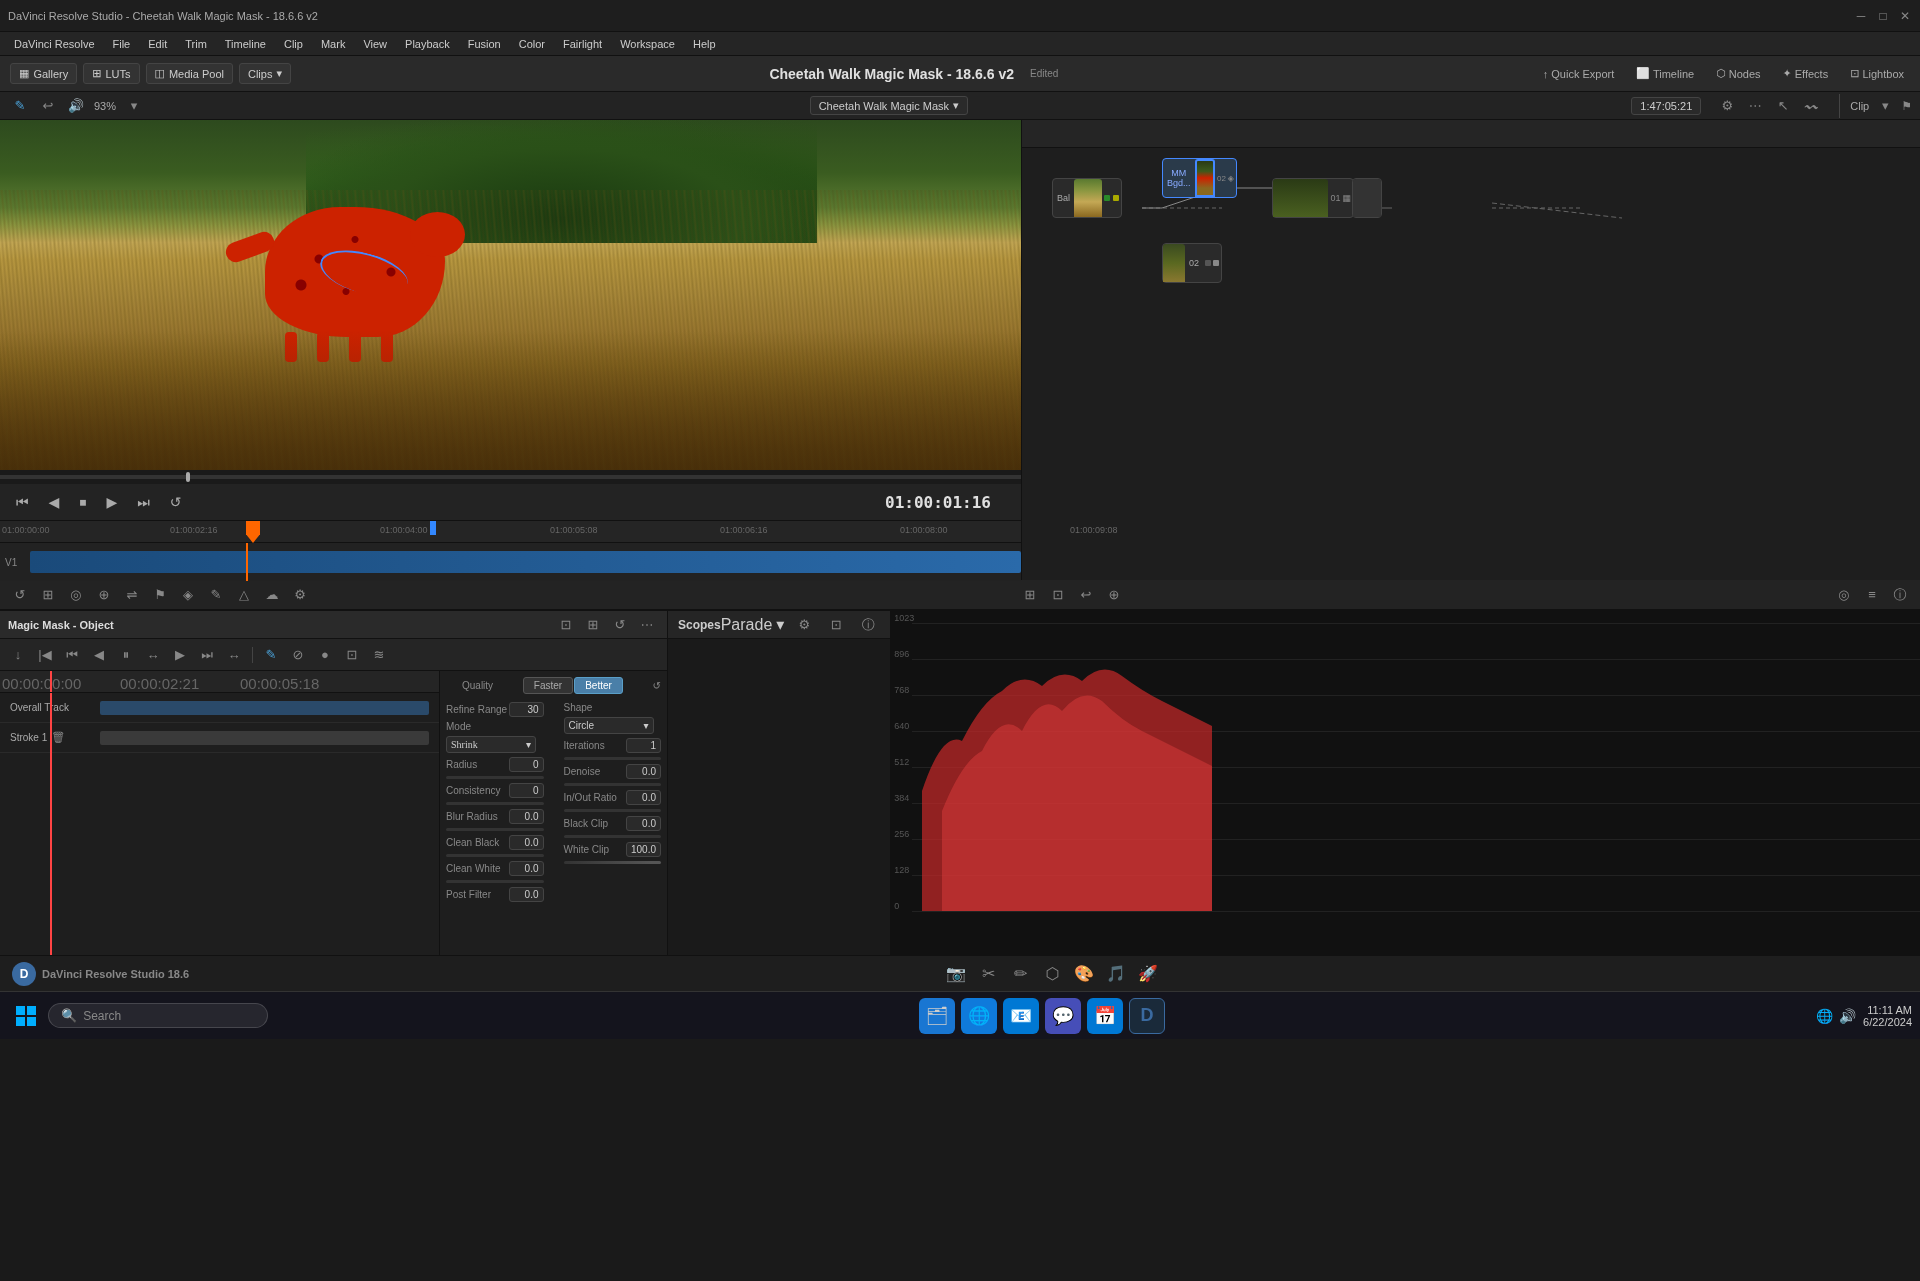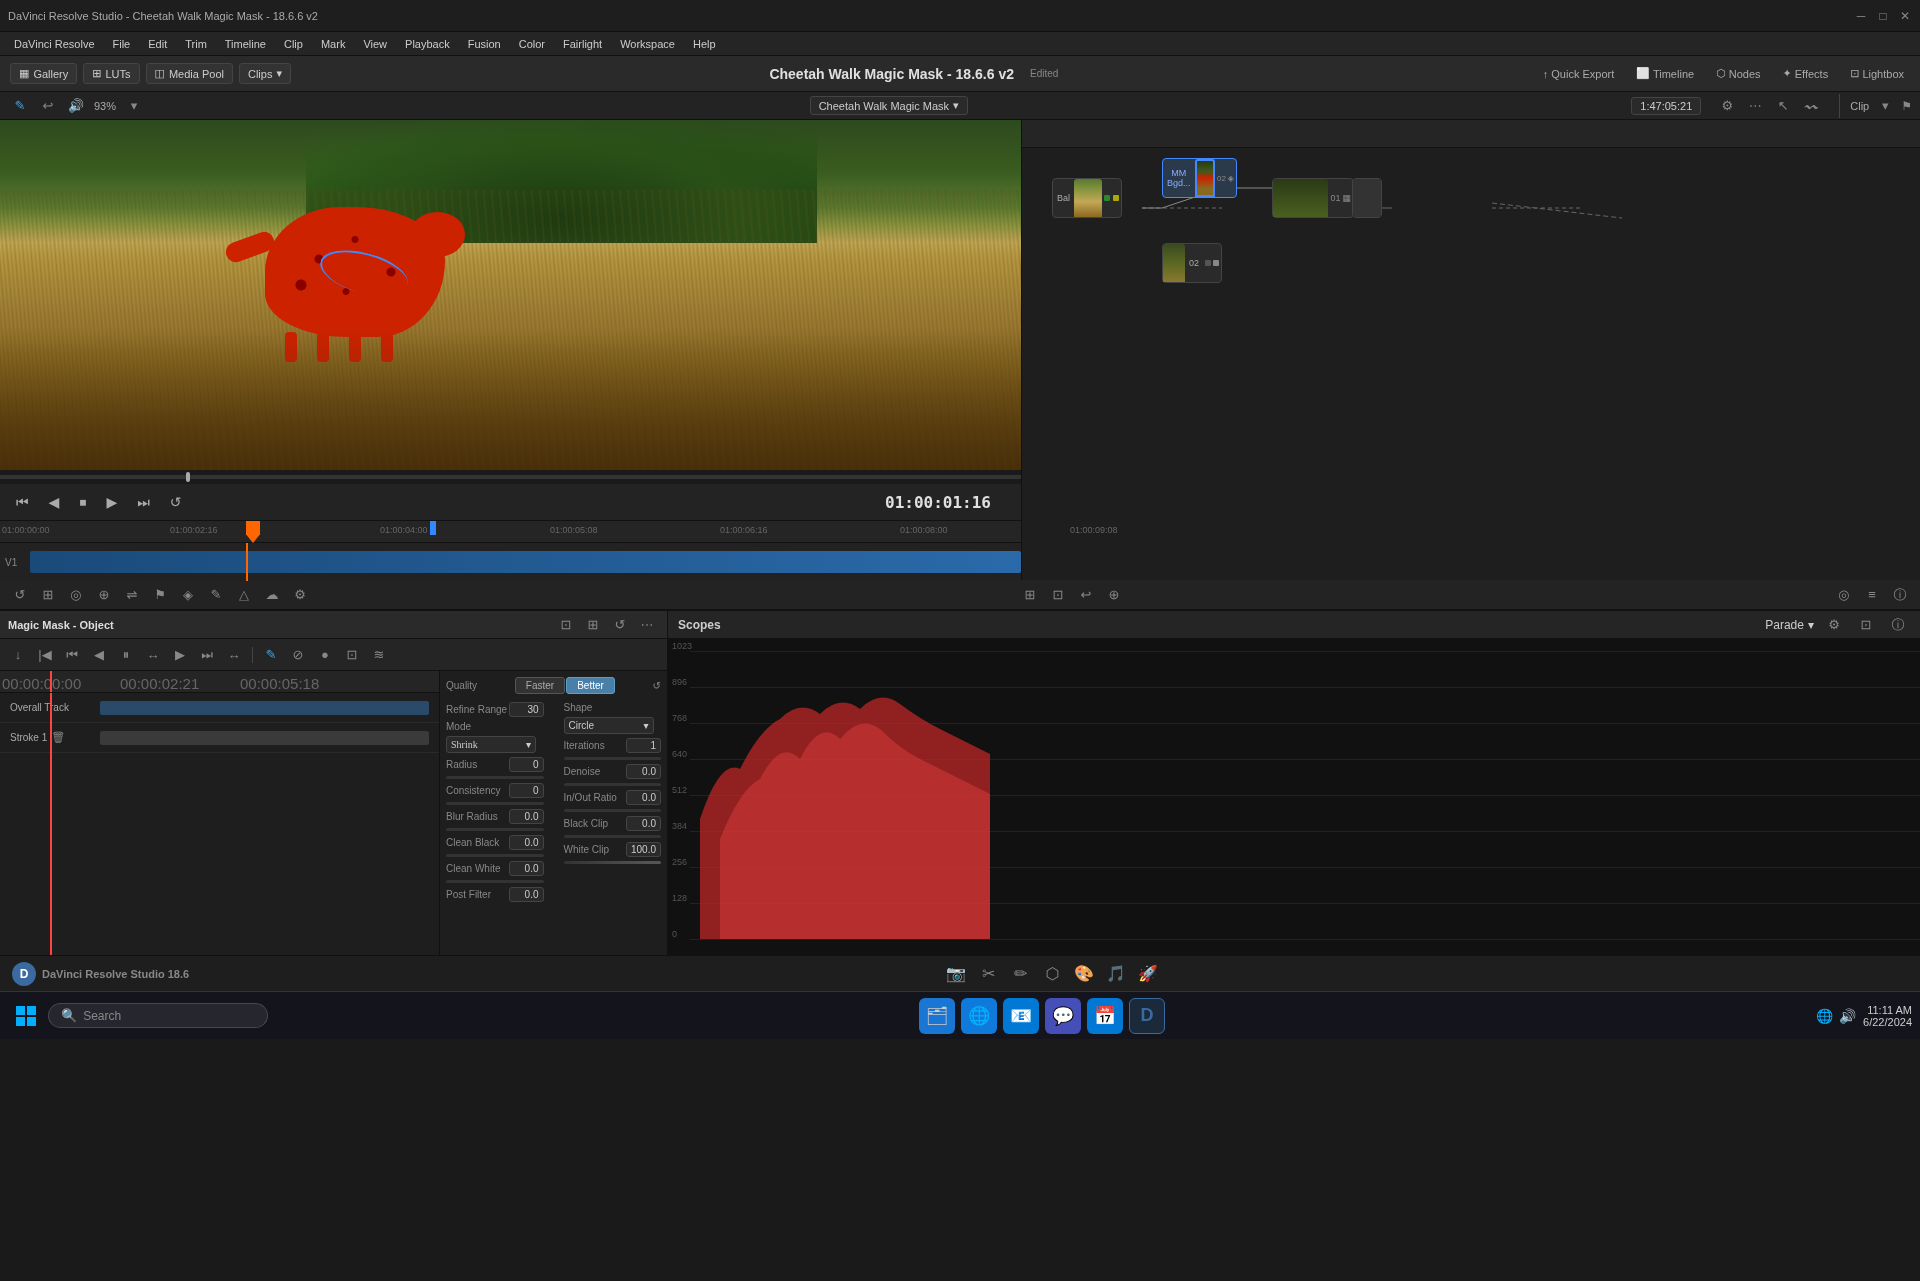--- a/index.html
+++ b/index.html
@@ -498,21 +498,21 @@
       left: 50px; top: 0; bottom: 0;
       width: 2px; background: #ff4444;
     }
 
     
     #mm-settings {
       flex: 1;
       padding: 6px;
       font-size: 10px;
     }
-    .settings-section { margin-bottom: 8px; }
+    .settings-section { margin-bottom: 8px; margin-left: 16px; }
     .settings-row {
       display: flex;
       align-items: center;
       justify-content: space-between;
       margin-bottom: 4px;
     }
     .settings-label { color: #888; font-size: 10px; }
     .btn-group { display: flex; gap: 1px; }
     .btn-sm {
       padding: 2px 10px;
@@ -549,37 +549,37 @@
       padding: 1px 4px;
       width: 35px;
       text-align: right;
     }
 
     
     #scopes-panel {
       flex: 1;
       background: #1a1a1a;
       display: flex;
-      flex-direction: column;
+      flex-direction: row;
     }
     #scopes-header {
       height: 28px;
       background: #252525;
       display: flex;
       align-items: center;
       padding: 0 10px;
       border-bottom: 1px solid #111;
       justify-content: space-between;
     }
     .scopes-title { font-size: 12px; color: #ccc; font-weight: 600; }
     .parade-dropdown {
       display: flex;
       align-items: center;
       gap: 4px;
-      font-size: 12px;
+      font-size: 16px;
       color: #ccc;
       cursor: pointer;
     }
     #scope-view {
       flex: 1;
       background: #111;
       position: relative;
       overflow: hidden;
     }
     .scope-grid {

